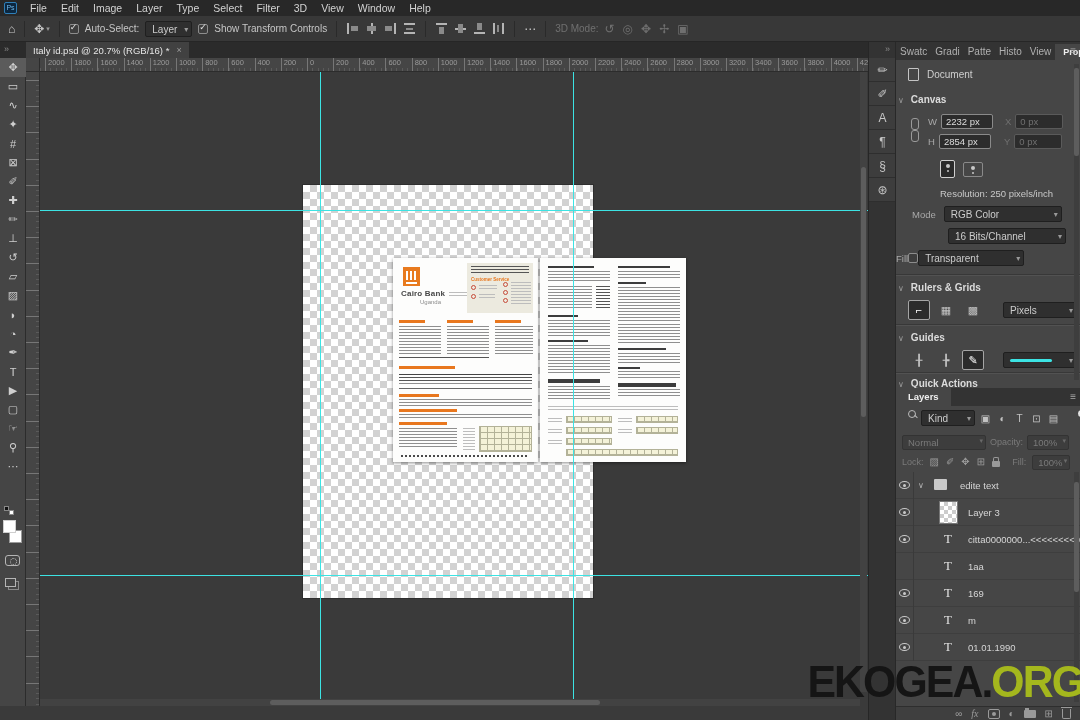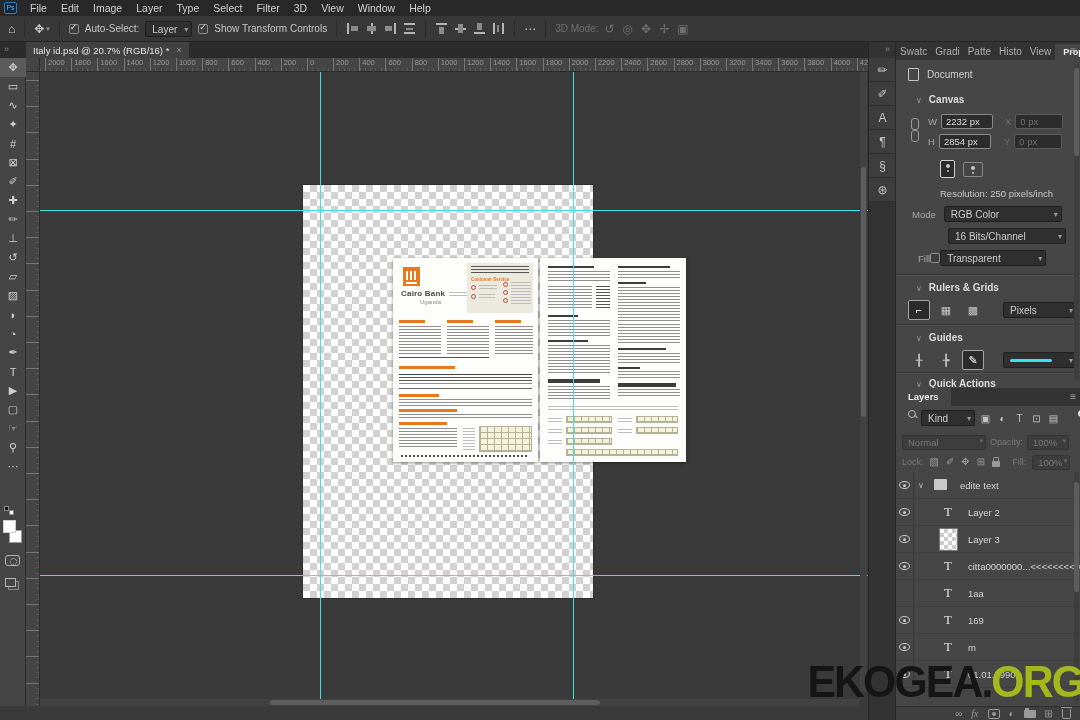--- a/index.html
+++ b/index.html
@@ -149,21 +149,21 @@
                display:flex; align-items:flex-end; }
   .ptab { font-size:10px; color:#b0b0b0; padding:3px 4px; }
   .ptab.active { background:#464646; color:#efefef; font-weight:bold; font-size:9px; padding:3px 8px; }
   #prop-menu { position:absolute; right:4px; top:3px; color:#aaa; font-size:10px; }
 
   .prow { position:absolute; left:0; width:185px; display:flex; align-items:center; }
   .plabel { color:#a9a9a9; font-size:9.5px; }
   .pinput { background:#2c2c2c; border:1px solid #8a8a8a; border-radius:2px; color:#ddd;
             font-size:9.5px; padding:1px 4px; height:15px; line-height:12px; }
   .pinput.dis { border-color:#5a5a5a; color:#707070; }
-  .sec-hdr { position:absolute; left:20px; font-size:10px; font-weight:bold; color:#dcdcdc; }
+  .sec-hdr { position:absolute; left:2px; font-size:10px; font-weight:bold; color:#dcdcdc; }
   .sec-hdr::before { content:"∨"; font-size:8px; color:#9a9a9a; margin-right:7px; font-weight:normal; }
   .docico { width:11px; height:13px; border:1px solid #c4c4c4; border-radius:1px; background:#464646; }
   .chain { position:absolute; left:14px; top:76px; width:9px; height:26px; }
   .chain::before, .chain::after { content:""; position:absolute; left:1px; width:6px; height:10px;
             border:1.5px solid #9a9a9a; border-radius:3px; }
   .chain::before { top:0; } .chain::after { top:12px; }
   .orient { border:1px solid #8a8a8a; border-radius:2px; position:relative; }
   .orient.active { border-color:#d0d0d0; background:#2b2b2b; }
   .orient::after { content:""; position:absolute; left:50%; top:3px; width:4px; height:4px;
                    border-radius:50%; background:#c9c9c9; transform:translateX(-50%);
@@ -618,21 +618,21 @@
       <span style="color:#c9c9c9;font-size:9.5px" data-name="resolution-text">Resolution: 250 pixels/inch</span>
     </div>
 
     <div class="prow" style="top:164px;padding-left:16px;gap:8px" data-name="mode-row">
       <span class="plabel" data-name="mode-label">Mode</span>
       <span class="sel" style="width:118px" data-name="color-mode-select">RGB Color</span>
     </div>
     <div class="prow" style="top:186px;padding-left:52px" data-name="depth-row">
       <span class="sel" style="width:118px" data-name="bit-depth-select">16 Bits/Channel</span>
     </div>
-    <div class="prow" style="top:208px;padding-left:22px;gap:0" data-name="fill-row">
+    <div class="prow" style="top:208px;gap:0" data-name="fill-row">
       <span class="plabel" data-name="fill-label">Fill</span>
       <span class="cb" style="background:#3d3d3d" data-name="fill-checkbox"></span>
       <span class="sel" style="width:106px" data-name="fill-select">Transparent</span>
     </div>
 
     <div class="pdiv" style="top:232px" data-name="divider"></div>
     <span class="sec-hdr" style="top:240px" data-name="rulers-grids-header">Rulers &amp; Grids</span>
     <div class="prow" style="top:258px;padding-left:12px;gap:5px" data-name="rulers-grids-row">
       <div style="display:flex;gap:5px" data-name="rulers-grids-icons">
           <span class="ibtn active" data-name="rulers-toggle-icon" data-active="true">⌐</span>
@@ -703,28 +703,20 @@
     <div id="layer-list" data-name="layer-list">
 
     <div class="layer-row" data-name="layer-row" data-type="group" data-visible="true" data-indent="0">
         <span class="eye-cell" data-name="layer-visibility-toggle">
             <i class="eye-ico" data-name="eye-icon"></i>
           </span>
         <span class="caret-cell" data-name="layer-group-caret-icon">∨</span>
         <span class="thumb" data-name="layer-thumbnail"></span>
         <span class="lname" data-name="layer-name">edite text</span>
       </div>
-        <div class="layer-row" data-name="layer-row" data-type="text" data-visible="true" data-indent="1">
-        <span class="eye-cell" data-name="layer-visibility-toggle">
-            <i class="eye-ico" data-name="eye-icon"></i>
-          </span>
-        <span class="caret-cell" data-name="layer-group-caret-icon">∨</span>
-        <span class="thumb" data-name="layer-thumbnail"></span>
-        <span class="lname" data-name="layer-name">Layer 2</span>
-      </div>
         <div class="layer-row" data-name="layer-row" data-type="image" data-visible="true" data-indent="1">
         <span class="eye-cell" data-name="layer-visibility-toggle">
             <i class="eye-ico" data-name="eye-icon"></i>
           </span>
         <span class="caret-cell" data-name="layer-group-caret-icon">∨</span>
         <span class="thumb" data-name="layer-thumbnail"></span>
         <span class="lname" data-name="layer-name">Layer 3</span>
       </div>
         <div class="layer-row" data-name="layer-row" data-type="text" data-visible="true" data-indent="1">
         <span class="eye-cell" data-name="layer-visibility-toggle">

